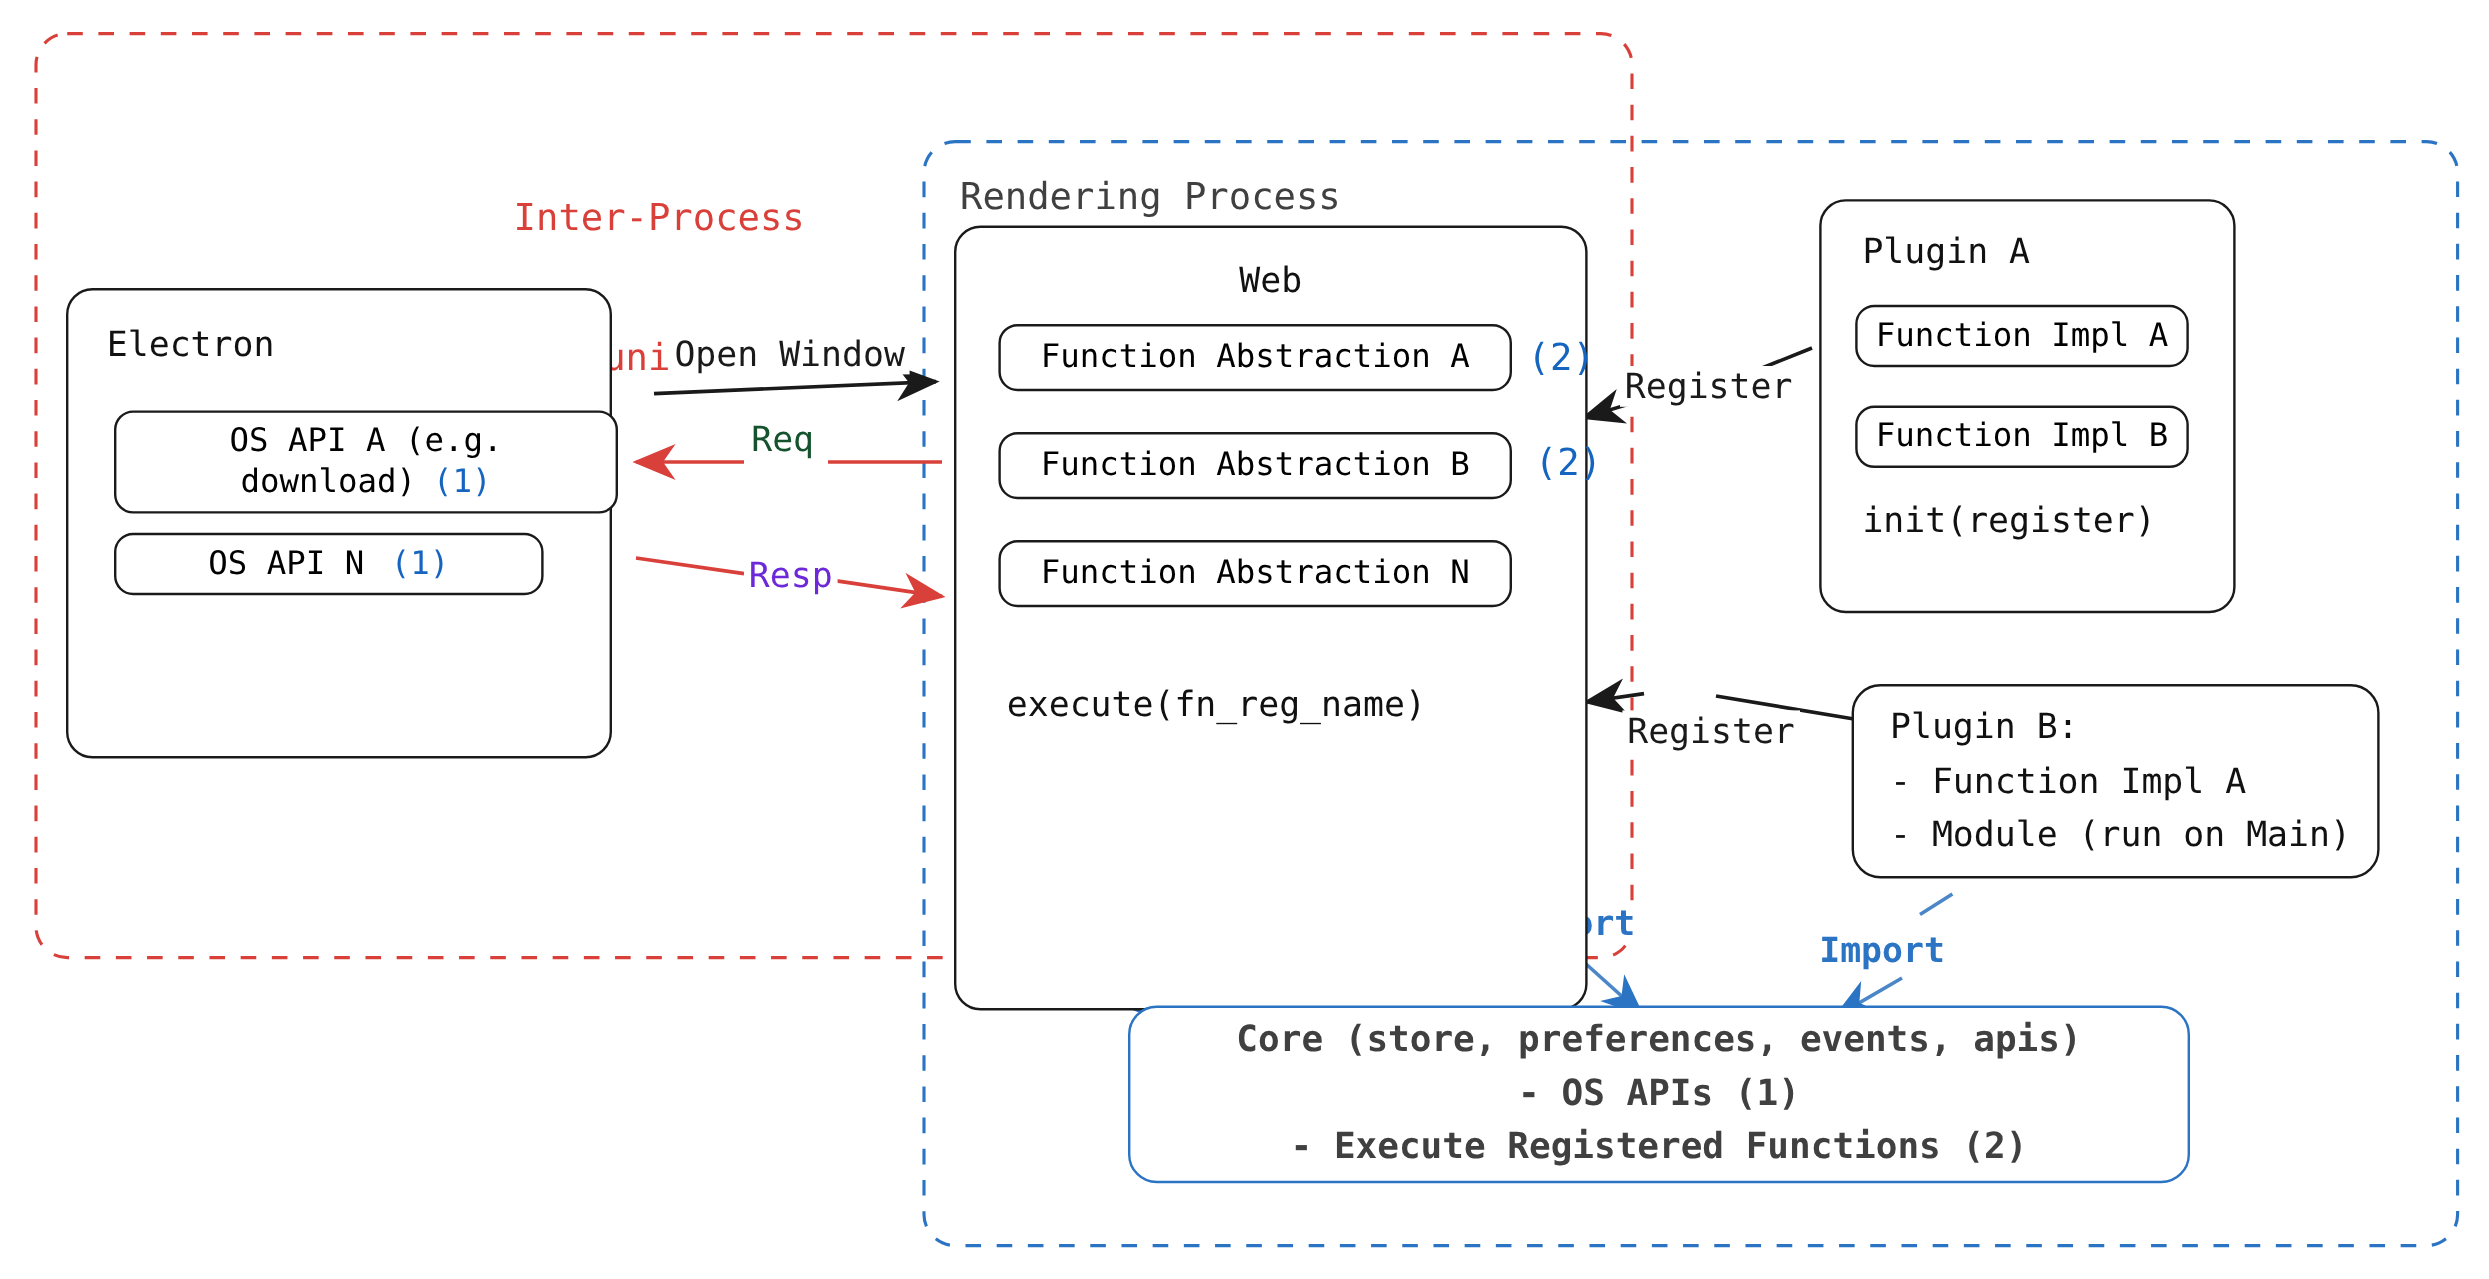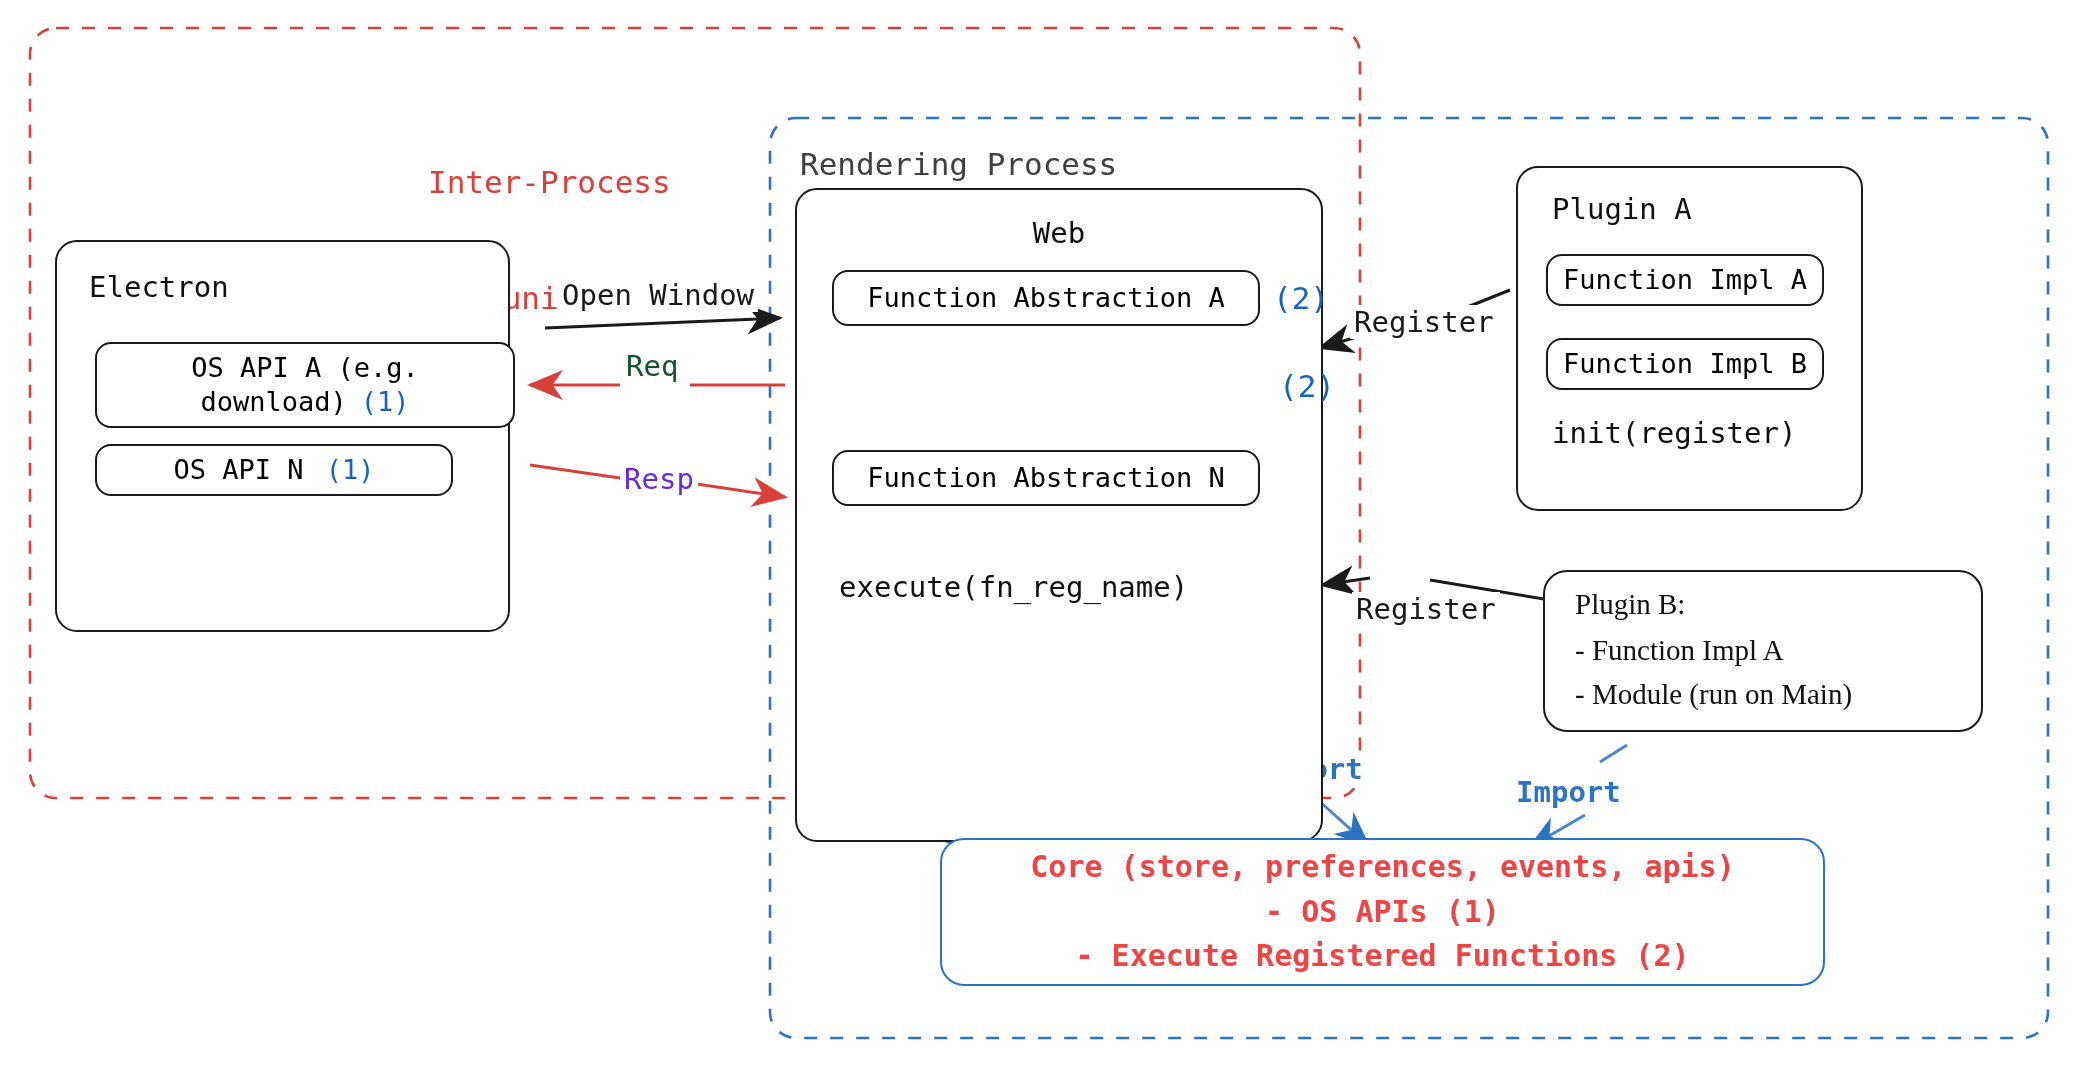--- a/index.html
+++ b/index.html
@@ -74,21 +74,21 @@
   .core-box {
     position: absolute;
     box-sizing: border-box;
     border: 2.5px solid #2b74c4;
     border-radius: 24px;
     background: #ffffff;
     display: flex;
     flex-direction: column;
     align-items: center;
     justify-content: center;
-    color: #ef4444;
+    color: #404040;
     font-size: 30px;
     line-height: 1.48;
     font-weight: bold;
   }
   .group-title {
     position: absolute;
     font-size: 31px;
     white-space: pre;
     line-height: 1.25;
   }
@@ -178,38 +178,39 @@
   <div class="edge-label" style="left:1254px; top:752px; color:#2b74c4; font-weight:bold;">Import</div>
 
   <div class="edge-label" style="left:1512px; top:775px; color:#2b74c4; font-weight:bold;">Import</div>
 
   <div class="node" style="left:795px; top:188px; width:528px; height:654px;">
     <div class="lbl title-lbl" style="left:0; right:0; top:26px; position:absolute; text-align:center;">Web</div>
 
     <div class="inner-node" style="left:35px; top:80px; width:428px; height:56px; font-size:27px;">Function Abstraction A</div>
     <div class="marker" style="left:476px; top:90px;">(2)</div>
 
+    <div class="inner-node" style="left:35px; top:170px; width:428px; height:56px; font-size:27px;">Function Abstraction B</div>
     <div class="marker" style="left:482px; top:178px;">(2)</div>
 
     <div class="inner-node" style="left:35px; top:260px; width:428px; height:56px; font-size:27px;">Function Abstraction N</div>
 
     <div class="lbl title-lbl" style="left:42px; top:380px; position:absolute;">execute(fn_reg_name)</div>
   </div>
 
   <div class="node" style="left:1516px; top:166px; width:347px; height:345px;">
     <div class="lbl title-lbl" style="left:34px; top:24px; position:absolute;">Plugin A</div>
 
     <div class="inner-node" style="left:28px; top:86px; width:278px; height:52px; font-size:27px;">Function Impl A</div>
 
     <div class="inner-node" style="left:28px; top:170px; width:278px; height:52px; font-size:27px;">Function Impl B</div>
 
     <div class="lbl title-lbl" style="left:34px; top:248px; position:absolute;">init(register)</div>
   </div>
 
-  <div class="node" style="left:1543px; top:570px; width:440px; height:162px; border-radius:24px;font-family:Liberation Serif, serif;">
+  <div class="node" style="left:1543px; top:570px; width:440px; height:162px; border-radius:24px;">
     <div class="lbl title-lbl" style="left:30px; top:16px; position:absolute;">Plugin B:</div>
     <div class="lbl title-lbl" style="left:30px; top:106px; position:absolute;">- Module (run on Main)</div>
     <div class="lbl title-lbl" style="left:30px; top:62px; position:absolute;">- Function Impl A</div>
   </div>
 
   <div class="core-box" style="left:940px; top:838px; width:885px; height:148px;">
     <div>Core (store, preferences, events, apis)</div>
     <div>- OS APIs (1)</div>
     <div>- Execute Registered Functions (2)</div>
   </div>

